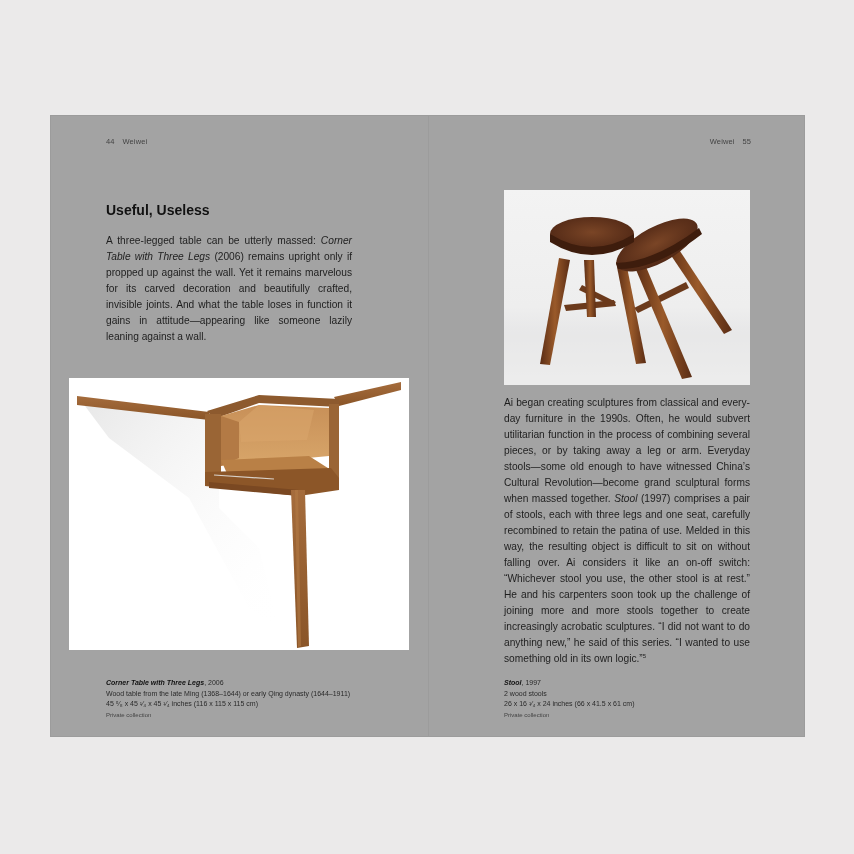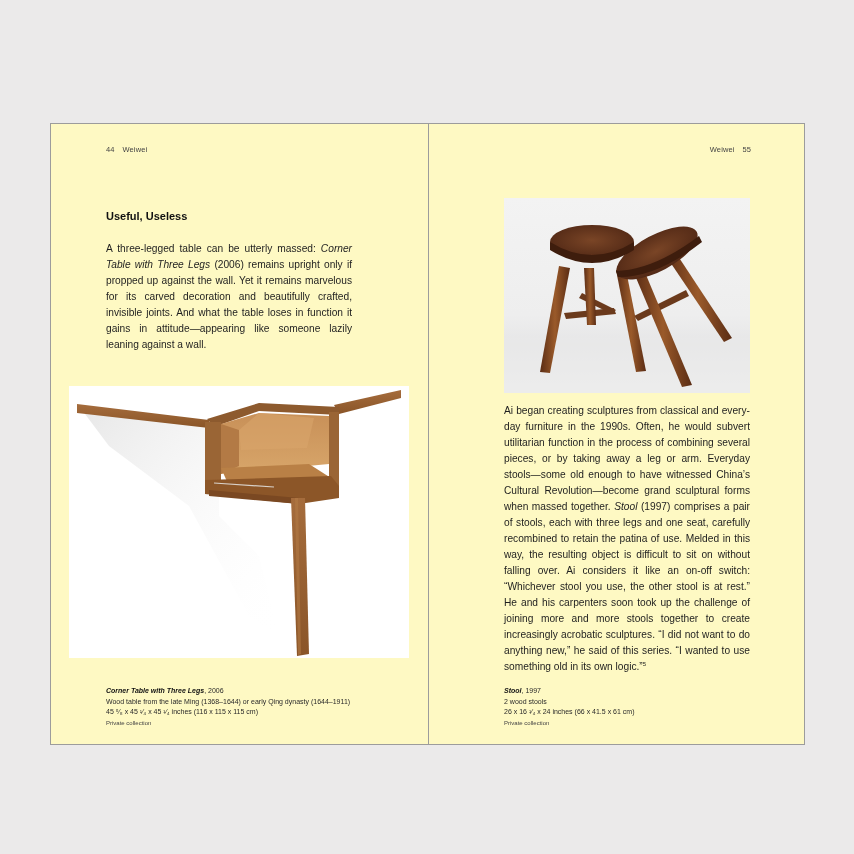--- a/index.html
+++ b/index.html
@@ -14,24 +14,23 @@
       overflow: hidden;
       font-family: "Liberation Sans", sans-serif;
       color: #1a1a1a;
     }
     .spread {
       position: absolute;
       left: 50px;
       top: 115px;
       width: 755px;
       height: 622px;
-      background: #fef9c3;
+      background: #a3a3a3;
       border: 1px solid #9c9c9c;
       box-sizing: border-box;
-      margin-top: 8px;
     }
     .gutter {
       position: absolute;
       left: 377px;
       top: 0;
       width: 1px;
       height: 100%;
       background: #9c9c9c;
     }
     .page {
@@ -50,21 +49,21 @@
       letter-spacing: 0.1px;
     }
     .page-left .running-head { left: 55px; }
     .page-right .running-head { right: 55px; }
     .running-head .pnum { margin: 0 4px; }
 
     .section-title {
       position: absolute;
       left: 55px;
       top: 86px;
-      font-size: 11px;
+      font-size: 14px;
       font-weight: bold;
       color: #111;
     }
 
     .body-text {
       position: absolute;
       font-size: 10.2px;
       line-height: 16px;
       text-align: justify;
       color: #1e1e1e;

